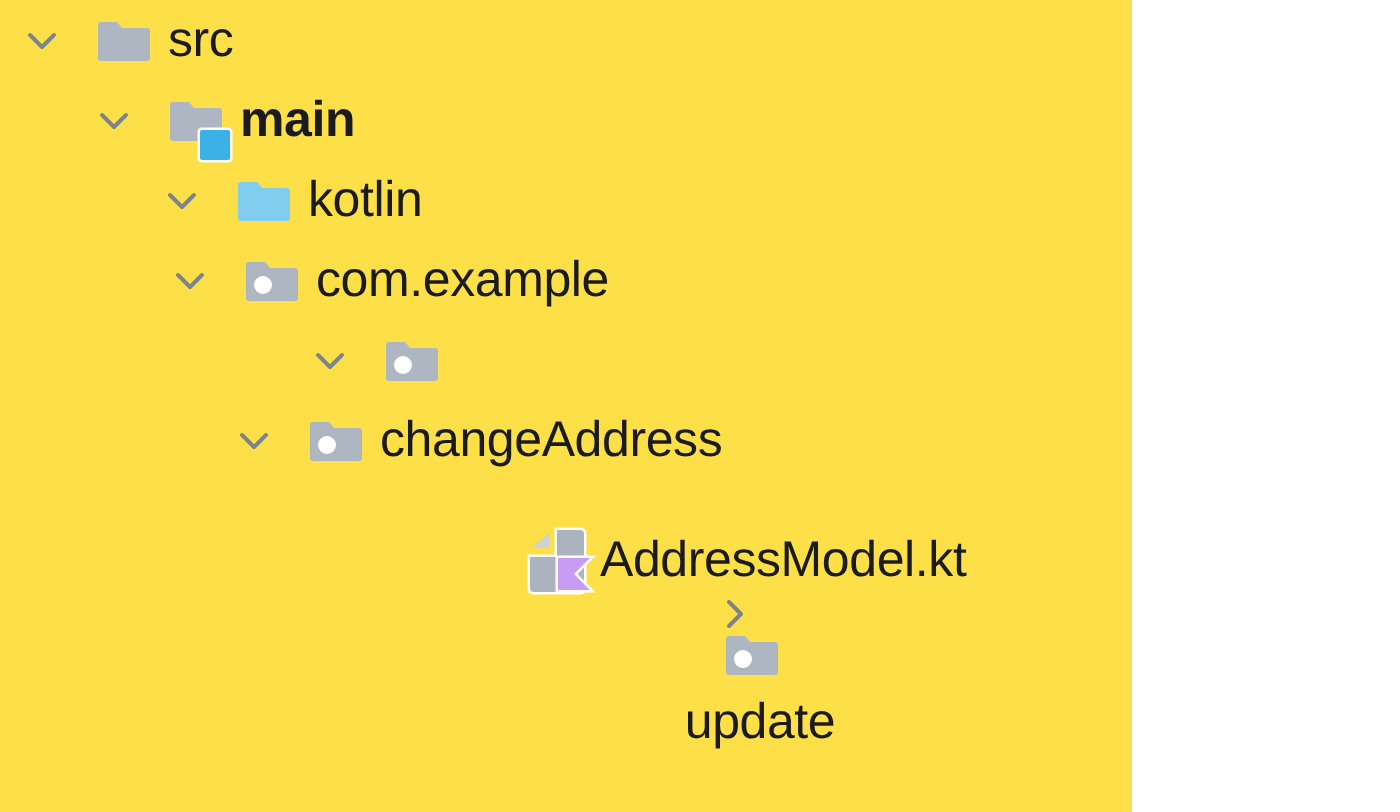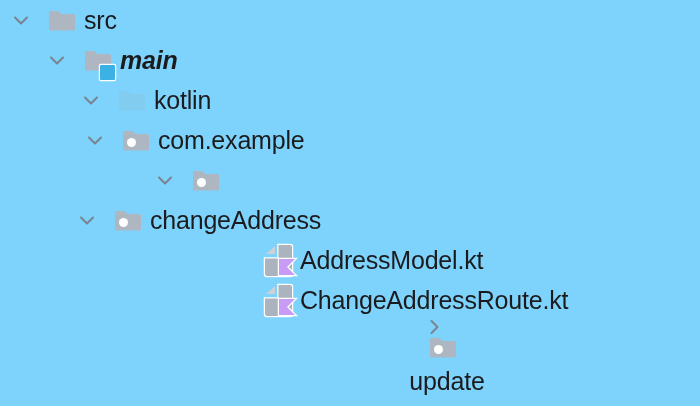--- a/index.html
+++ b/index.html
@@ -6,23 +6,23 @@
     margin: 0;
     padding: 0;
     background: #ffffff;
     width: 700px;
     height: 406px;
     overflow: hidden;
     font-family: "Liberation Sans", sans-serif;
   }
   #tree {
     position: relative;
-    width: 700px;
+    width: 566px;
     height: 406px;
-    background: #7dd3fc;
+    background: #fde047;
   }
   .row {
     display: flex;
     align-items: center;
     height: 40px;
     white-space: nowrap;
     cursor: default;
   }
   .chevron-slot {
     width: 14px;
@@ -43,21 +43,20 @@
     justify-content: flex-start;
   }
   .label {
     font-size: 25px;
     color: #1b1b1d;
     letter-spacing: -0.2px;
     line-height: 40px;
   }
   .label.bold {
     font-weight: 700;
-    font-style: italic;
   }
   svg { overflow: visible; display: block; }
 </style>
 </head>
 <body>
 
 <div id="tree">
     <div class="row" style="padding-left: 14px;">
       <span class="chevron-slot">
         <svg width="14" height="9" viewBox="0 0 14 9">
@@ -118,55 +117,44 @@
           <polyline points="1,1.5 7,7.5 13,1.5" fill="none" stroke="#7A838E" stroke-width="2" stroke-linecap="round" stroke-linejoin="round"></polyline>
         </svg>
       </span>
       <span class="icon-slot">
         <svg width="26" height="21" viewBox="0 0 26 21">
           <path d="M0,2.5 Q0,1 1.5,1 H9.5 L12,4 H24.5 Q26,4 26,5.5 V19 Q26,20.5 24.5,20.5 H1.5 Q0,20.5 0,19 Z" fill="#AEB7C1"></path>
           <circle cx="8.5" cy="12.5" r="4.5" fill="#FFFFFF"></circle>
         </svg>
       </span>
     </div>
-    <div class="row" style="padding-left: 80px;">
+    <div class="row" style="padding-left: 120px;">
       <span class="chevron-slot">
         <svg width="14" height="9" viewBox="0 0 14 9">
           <polyline points="1,1.5 7,7.5 13,1.5" fill="none" stroke="#7A838E" stroke-width="2" stroke-linecap="round" stroke-linejoin="round"></polyline>
         </svg>
       </span>
       <span class="icon-slot">
         <svg width="26" height="21" viewBox="0 0 26 21">
           <path d="M0,2.5 Q0,1 1.5,1 H9.5 L12,4 H24.5 Q26,4 26,5.5 V19 Q26,20.5 24.5,20.5 H1.5 Q0,20.5 0,19 Z" fill="#AEB7C1"></path>
           <circle cx="8.5" cy="12.5" r="4.5" fill="#FFFFFF"></circle>
         </svg>
       </span>
       <span class="label">changeAddress</span>
     </div>
-    <div class="row" style="padding-left: 230px;">
+    <div class="row" style="padding-left: 230px; margin-top: 20px;">
       <span class="chevron-slot"></span>
       <span class="icon-slot">
         <svg width="27" height="31" viewBox="0 0 27 31">
           <polygon points="1,9 10,9 10,1" fill="#CBD2D9"></polygon>
           <path d="M13.5,0 H25 Q27,0 27,2 V29 Q27,31 25,31 H2 Q0,31 0,29 V13.5 H13.5 Z" fill="#AAB3BE" stroke="#ffffff" stroke-width="2.5" paint-order="stroke"></path>
           <polygon points="14,14 30,14 22,22 30,30 14,30" fill="#C89BF4" stroke="#ffffff" stroke-width="2.5" paint-order="stroke"></polygon>
         </svg>
       </span>
       <span class="label">AddressModel.kt</span>
-    </div>
-    <div class="row" style="padding-left: 230px;">
-      <span class="chevron-slot"></span>
-      <span class="icon-slot">
-        <svg width="27" height="31" viewBox="0 0 27 31">
-          <polygon points="1,9 10,9 10,1" fill="#CBD2D9"></polygon>
-          <path d="M13.5,0 H25 Q27,0 27,2 V29 Q27,31 25,31 H2 Q0,31 0,29 V13.5 H13.5 Z" fill="#AAB3BE" stroke="#ffffff" stroke-width="2.5" paint-order="stroke"></path>
-          <polygon points="14,14 30,14 22,22 30,30 14,30" fill="#C89BF4" stroke="#ffffff" stroke-width="2.5" paint-order="stroke"></polygon>
-        </svg>
-      </span>
-      <span class="label">ChangeAddressRoute.kt</span>
     </div>
     <div class="row" style="padding-left: 194px; flex-direction: column;">
       <span class="chevron-slot">
         <svg width="9" height="14" viewBox="0 0 9 14">
           <polyline points="1.5,1 7.5,7 1.5,13" fill="none" stroke="#7A838E" stroke-width="2" stroke-linecap="round" stroke-linejoin="round"></polyline>
         </svg>
       </span>
       <span class="icon-slot">
         <svg width="26" height="21" viewBox="0 0 26 21">
           <path d="M0,2.5 Q0,1 1.5,1 H9.5 L12,4 H24.5 Q26,4 26,5.5 V19 Q26,20.5 24.5,20.5 H1.5 Q0,20.5 0,19 Z" fill="#AEB7C1"></path>

